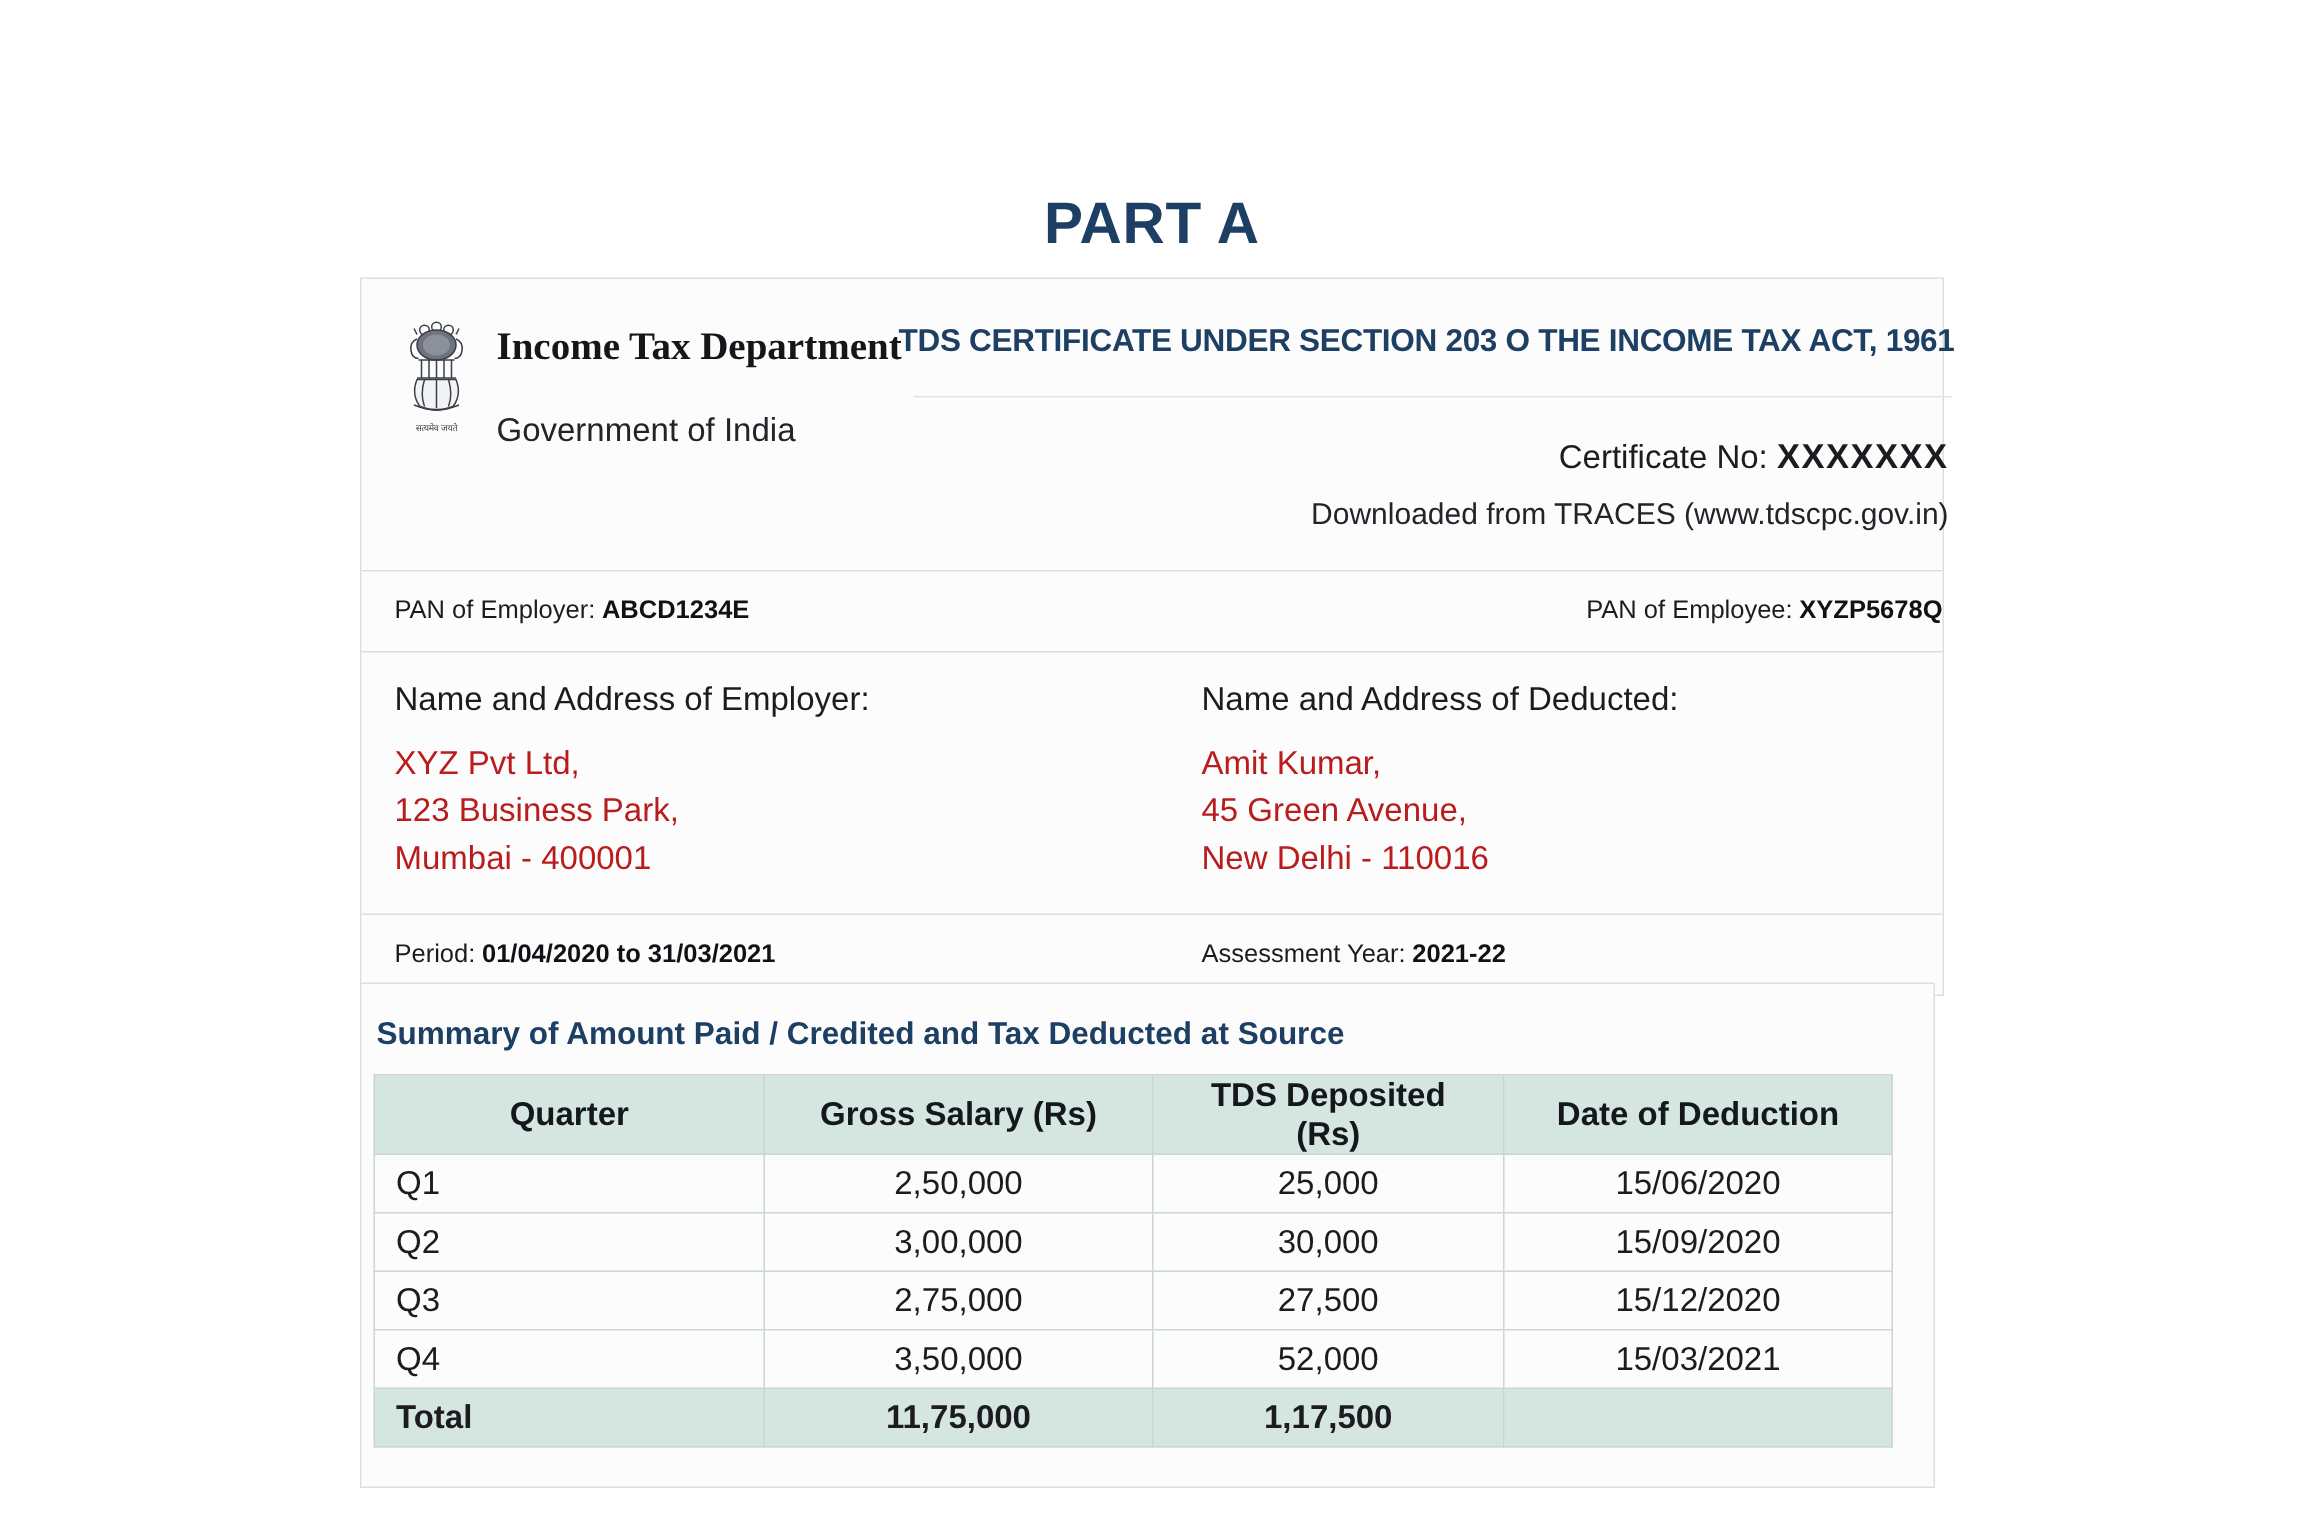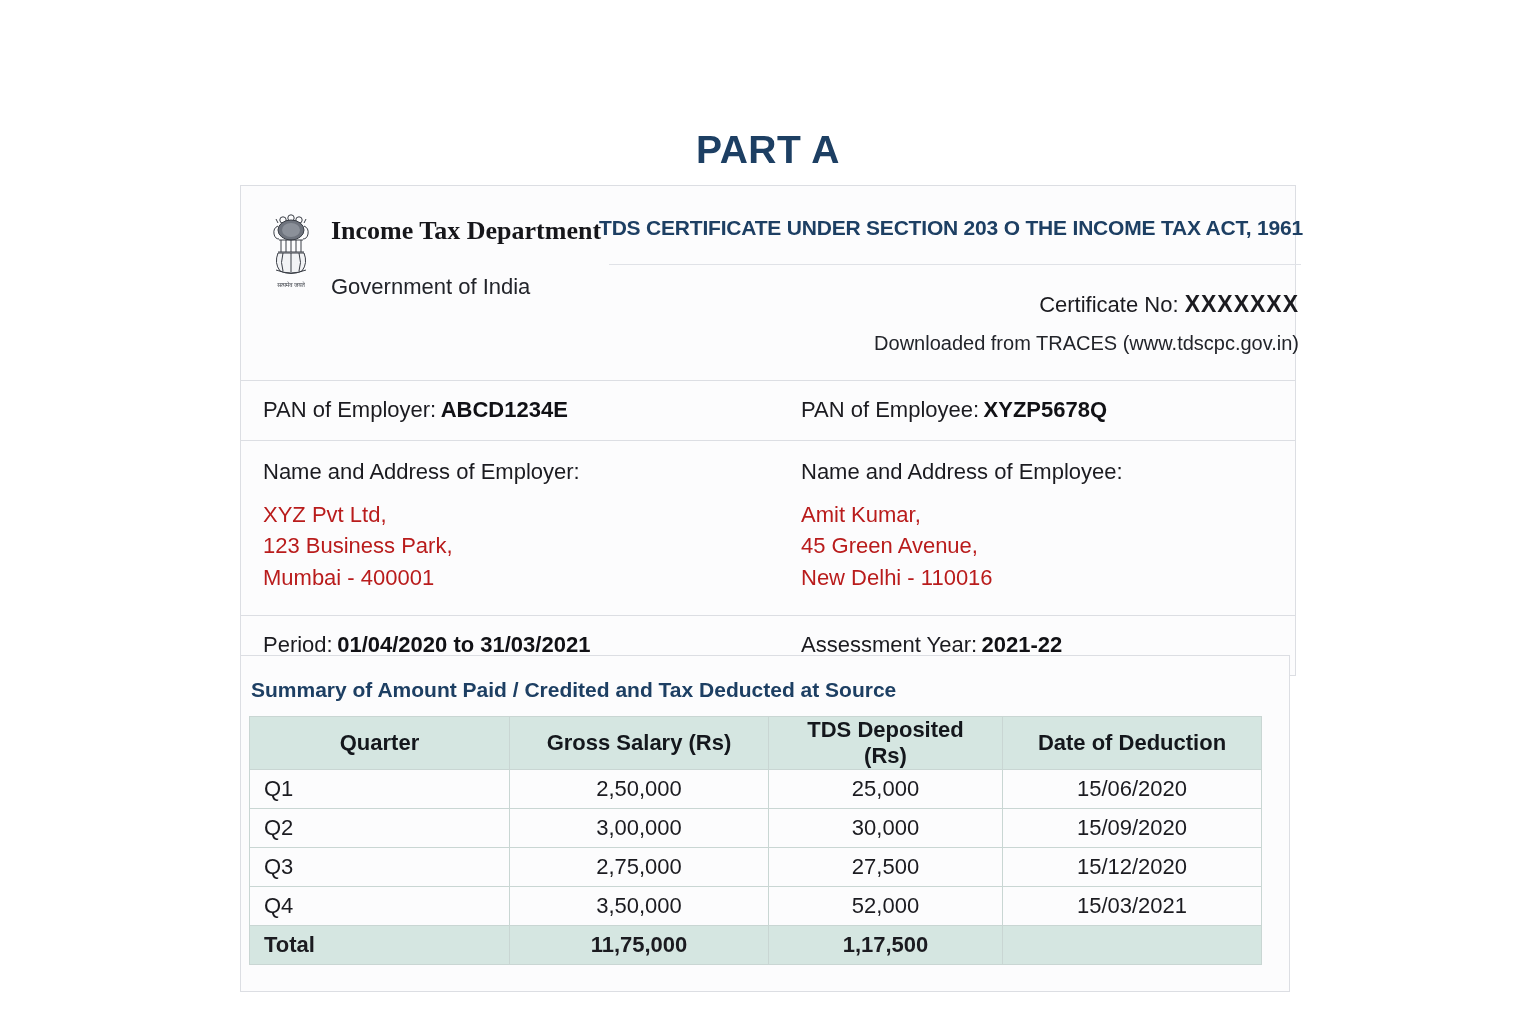--- a/index.html
+++ b/index.html
@@ -137,22 +137,22 @@
     margin-top: 14px;
     white-space: nowrap;
   }
 
   
   .band-pan {
     display: flex;
     padding: 16px 0 17px 0;
   }
   .pan-left { width: 548px; padding-left: 22px; box-sizing: border-box; }
-  .pan-right { flex: 1; padding-left: 12px; box-sizing: border-box; }
-  .lbl { font-size: 22px; color: #1b1b20; }
+  .pan-right { flex: 1; padding-left: 12px; box-sizing: border-box; text-align: right; }
+  .lbl { font-size: 17px; color: #1b1b20; }
   .val-b { font-weight: bold; color: #111115; }
 
   
   .band-addr {
     display: flex;
     padding: 18px 0 22px 0;
   }
   .addr-col-left { width: 548px; padding-left: 22px; box-sizing: border-box; }
   .addr-col-right { flex: 1; padding-left: 12px; box-sizing: border-box; }
   .addr-head {
@@ -288,21 +288,21 @@
     </div>
 
     <div class="band band-addr">
       <div class="addr-col-left">
         <div class="addr-head">Name and Address of Employer:</div>
         <div class="addr-line">XYZ Pvt Ltd,</div>
         <div class="addr-line">123 Business Park,</div>
         <div class="addr-line">Mumbai - 400001</div>
       </div>
       <div class="addr-col-right">
-        <div class="addr-head">Name and Address of Employee:</div>
+        <div class="addr-head">Name and Address of Deducted:</div>
         <div class="addr-line">Amit Kumar,</div>
         <div class="addr-line">45 Green Avenue,</div>
         <div class="addr-line">New Delhi - 110016</div>
       </div>
     </div>
 
     <div class="band band-period">
       <div class="per-left">
         <span class="lbl">Period:</span>
         <span class="lbl val-b">01/04/2020 to 31/03/2021</span>

